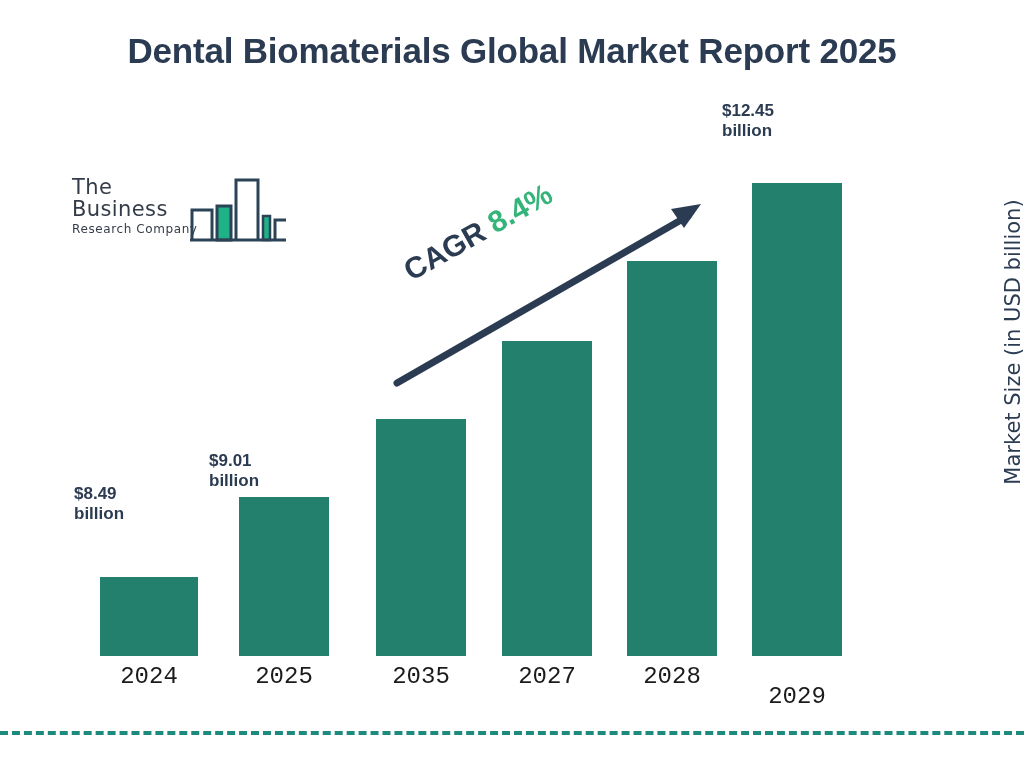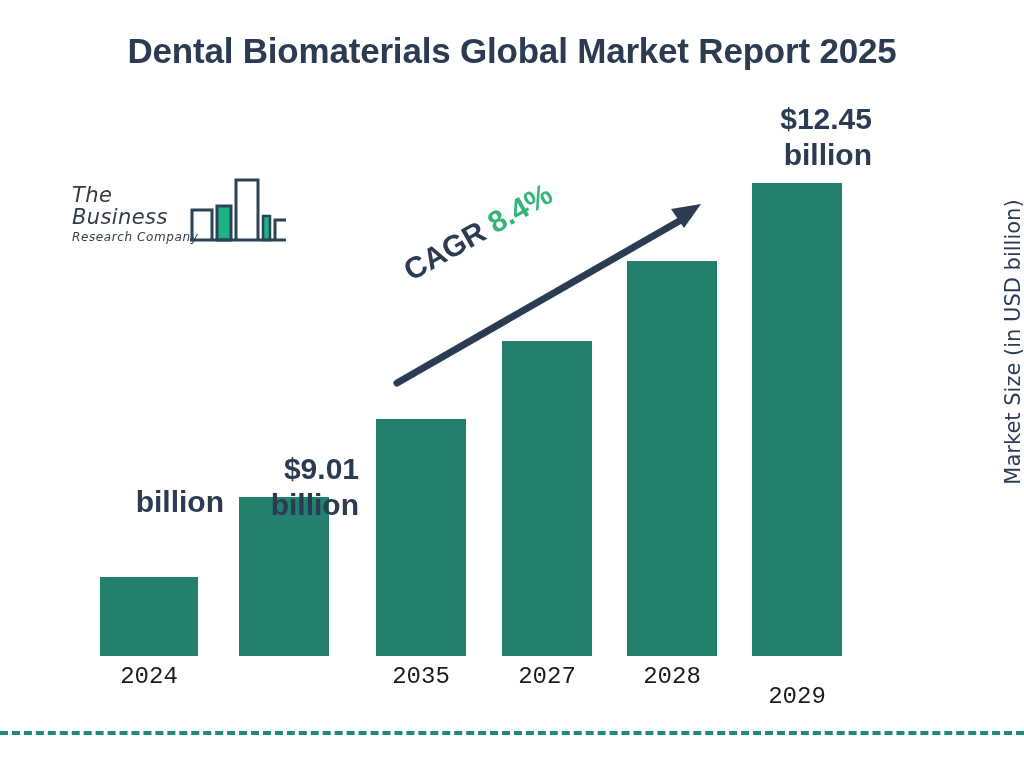--- a/index.html
+++ b/index.html
@@ -39,24 +39,23 @@
   #logo {
     position: absolute;
     left: 72px;
     top: 176px;
     width: 215px;
     height: 74px;
   }
   #logo-text {
     position: absolute;
     left: 0px;
-    top: 8px;
+    top: 0;
     width: 140px;
     color: #2b3b52;
-    font-style: italic;
   }
   #logo-line1 {
     display: block;
     font-size: 21px;
     letter-spacing: 0.4px;
     line-height: 1.05;
     color: #333c49;
     font-family: "DejaVu Sans", sans-serif;
   }
   #logo-line2 {
@@ -80,22 +79,22 @@
     top: 0;
     width: 1024px;
     height: 768px;
   }
   .bar {
     position: absolute;
     background: #23806d;
   }
   .value-label {
     position: absolute;
-    text-align: right;
-    font-size: 30px;
+    text-align: left;
+    font-size: 17px;
     font-weight: bold;
     line-height: 1.20;
     color: #2b3b52;
   }
   .tick-label {
     position: absolute;
     text-align: center;
     font-size: 24px;
     color: #1b1b1b;
     font-family: Liberation Mono, monospace;
@@ -164,20 +163,21 @@
   <div id="plot">
 
     <div class="bar" style="left:100px; top:577px; width:98px; height:79px;"></div>
     <div class="bar" style="left:239px; top:497px; width:90px; height:159px;"></div>
     <div class="bar" style="left:376px; top:419px; width:90px; height:237px;"></div>
     <div class="bar" style="left:502px; top:341px; width:90px; height:315px;"></div>
     <div class="bar" style="left:627px; top:261px; width:90px; height:395px;"></div>
     <div class="bar" style="left:752px; top:183px; width:90px; height:473px;"></div>
 
     <div class="value-label" style="left:74px; top:484px; width:150px;">
+      <div>$8.49</div>
       <div>billion</div>
     </div>
 
     <div class="value-label" style="left:209px; top:407px; width:150px;margin-top:44px;">
       <div>$9.01</div>
       <div>billion</div>
     </div>
 
     <div class="value-label" style="left:722px; top:101px; width:150px;">
       <div>$12.45</div>
@@ -187,20 +187,21 @@
     <svg style="position:absolute; left:0; top:0;" width="1024" height="768">
       <line x1="397" y1="383" x2="688" y2="216" stroke="#2b3b52" stroke-width="7" stroke-linecap="round"></line>
       <polygon points="701,204 671,209 684,228" fill="#2b3b52"></polygon>
     </svg>
 
     <div id="cagr-annotation">
       <span id="cagr-word">CAGR</span><span id="cagr-value">8.4%</span>
     </div>
 
     <div class="tick-label" style="left:79px; top:663px; width:140px;">2024</div>
+    <div class="tick-label" style="left:214px; top:663px; width:140px;">2025</div>
     <div class="tick-label" style="left:351px; top:663px; width:140px;">2035</div>
     <div class="tick-label" style="left:477px; top:663px; width:140px;">2027</div>
     <div class="tick-label" style="left:602px; top:663px; width:140px;">2028</div>
     <div class="tick-label" style="left:727px; top:663px; width:140px;margin-top:20px;">2029</div>
 
     <div id="y-axis-title">Market Size (in USD billion)</div>
   </div>
 
   <div id="footer-rule"></div>
 

